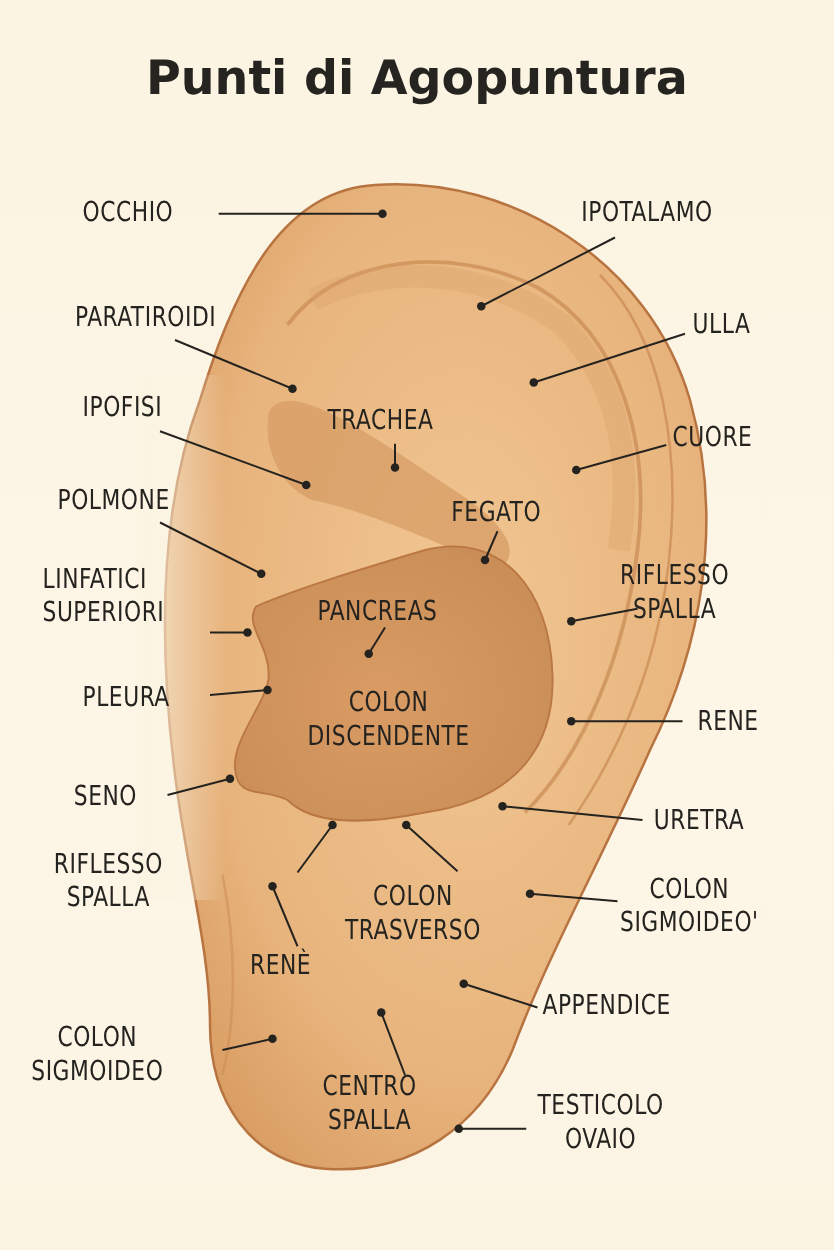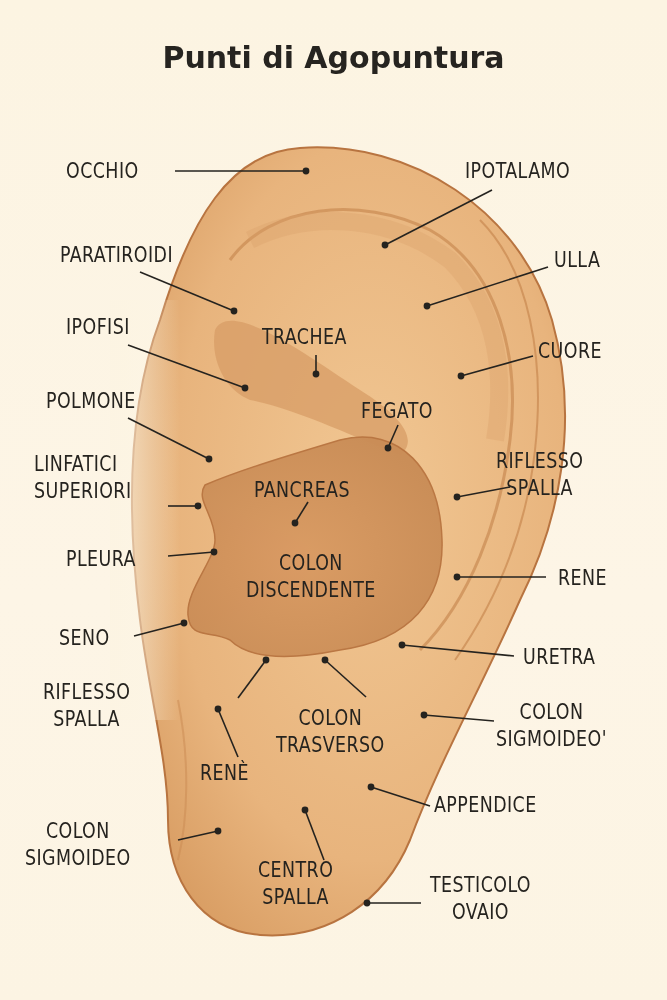--- a/index.html
+++ b/index.html
@@ -4,21 +4,21 @@
 <style>
   html, body { margin: 0; padding: 0; }
   body {
     width: 667px; height: 1000px; overflow: hidden; position: relative;
     background: #fcf3e0;
     font-family: "DejaVu Sans", "Liberation Sans", sans-serif;
   }
   .page { position: absolute; inset: 0; background: linear-gradient(#fcf4e2, #fdf5e6 60%, #fcf4e3); }
   .title {
     position: absolute; top: 40px; left: 0; width: 667px; text-align: center;
-    font-family: "DejaVu Sans", sans-serif; font-weight: bold; font-size: 30px;
+    font-family: "DejaVu Sans", sans-serif; font-weight: bold; font-size: 38px;
     color: #262420; letter-spacing: 0px;
   }
   svg.diagram { position: absolute; left: 0; top: 0; }
   .lbl {
     position: absolute; font-family: "DejaVu Sans Condensed", "DejaVu Sans", sans-serif;
     font-size: 22px; line-height: 27px; color: #25231f; white-space: nowrap;
     transform: scaleX(0.88); transform-origin: left top; letter-spacing: 0.5px;
   }
   .lbl.c { text-align: center; }
   .lbl span { display: block; }

